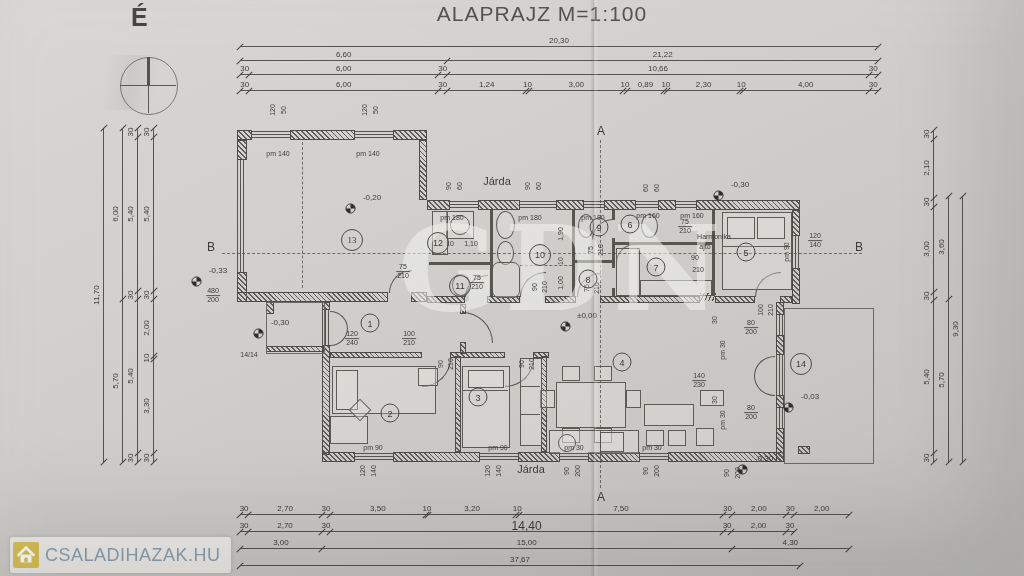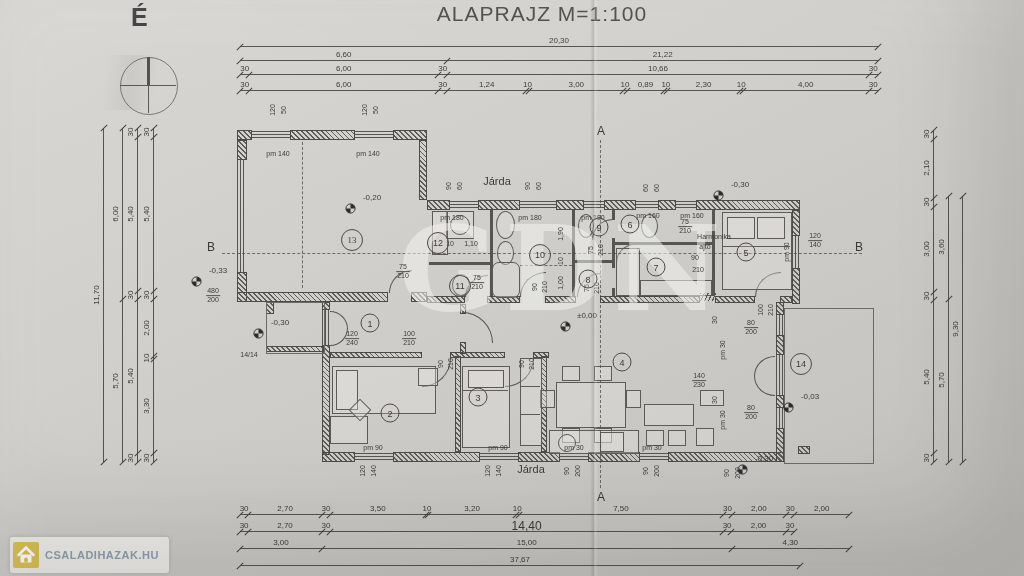--- a/index.html
+++ b/index.html
@@ -39,21 +39,21 @@
       letter-spacing:6px;color:rgba(243,242,238,.55);pointer-events:none}
   #lbls{z-index:3}
   .title{position:absolute;left:402px;top:2px;width:280px;z-index:3;text-align:center;
          font-size:21px;letter-spacing:1px;color:#4a4a47;font-weight:500}
   .north-label{position:absolute;left:131px;top:3px;z-index:3;font-size:25px;font-weight:bold;color:#3d3d3b}
   .ncirc{position:absolute;left:120px;top:57px;width:56px;height:56px;border:1px solid #7a7975;border-radius:50%;z-index:3}
   .logo{position:absolute;left:10px;top:537px;height:32px;z-index:5;display:flex;align-items:center;gap:6px;
         background:rgba(240,239,234,.92);border-radius:3px;padding:2px 10px 2px 3px;
         box-shadow:0 0 4px rgba(0,0,0,.15)}
   .logo-icon{width:26px;height:26px;background:#d9c050;border-radius:2px;display:flex;align-items:center;justify-content:center}
-  .logo-text{font-size:11px;font-weight:bold;letter-spacing:.5px;color:#8ba0b1}
+  .logo-text{font-size:18px;font-weight:normal;letter-spacing:.5px;color:#8ba0b1}
   .fold{position:absolute;left:590px;top:0;width:8px;height:576px;z-index:4;pointer-events:none;
         background:linear-gradient(90deg,rgba(0,0,0,0),rgba(55,55,50,.16) 45%,rgba(255,255,255,.22) 62%,rgba(0,0,0,0))}
   .cr{position:absolute;left:0;top:55px;width:260px;height:55px;z-index:4;pointer-events:none;
       background:linear-gradient(97deg,rgba(0,0,0,0) 40%,rgba(0,0,0,.05) 50%,rgba(0,0,0,0) 60%)}
   .vig{position:absolute;inset:0;z-index:6;pointer-events:none;
        box-shadow:inset -45px -55px 95px rgba(0,0,0,.10),inset 18px 20px 60px rgba(255,255,255,.10)}
 </style>
 </head>
 <body>
 

